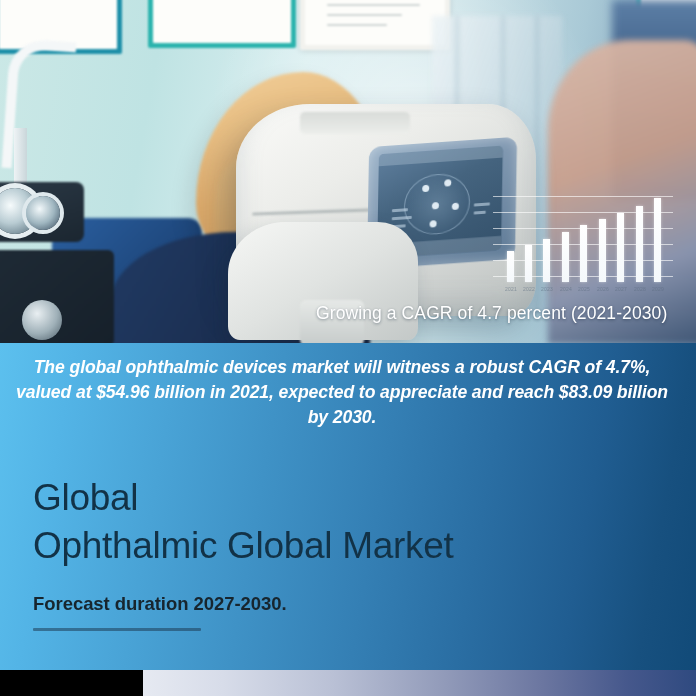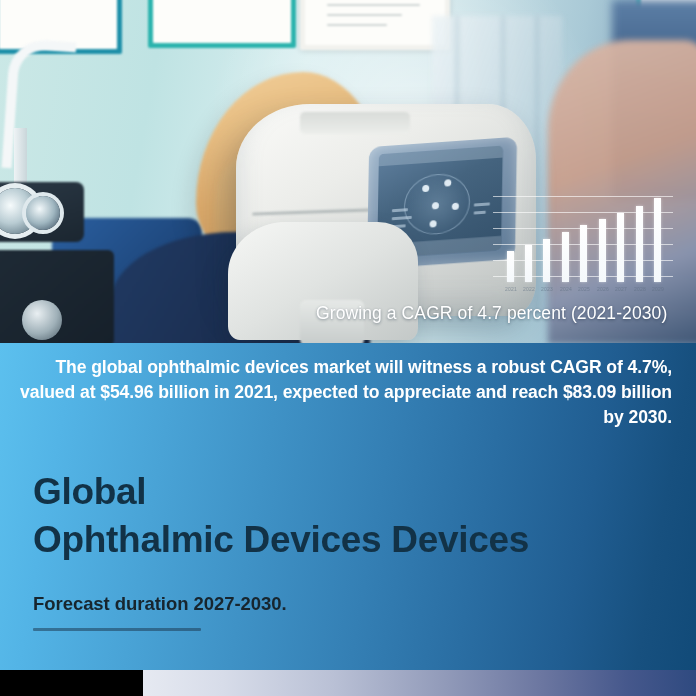--- a/index.html
+++ b/index.html
@@ -216,28 +216,29 @@
       #3f92c6 38%,
       #347fb4 54%,
       #2a6ea3 68%,
       #205d91 82%,
       #17507f 92%,
       #114a78 100%);
   }
 
   .desc{
     position:absolute;right:24px;top:12px;width:660px;
-    text-align:right;color:#ffffff;
+    text-align:center;color:#ffffff;
     font-size:17.6px;font-weight:700;line-height:25px;
     letter-spacing:-.1px;
+    font-style:italic;
   }
 
   .title{
-    position:absolute;left:33px;top:125px;
-    color:#123247;font-weight:700;line-height:48px;
+    position:absolute;left:33px;top:131px;
+    color:#123247;font-weight:400;line-height:48px;
     letter-spacing:-.3px;
   }
   .title .l1{display:block;font-size:37px;}
   .title .l2{display:block;font-size:37px;}
 
   .forecast{
     position:absolute;left:33px;top:250px;
     color:#17252e;font-size:18.5px;font-weight:700;letter-spacing:-.05px;
   }
   .divider{
@@ -362,21 +363,21 @@
     </div>
 
     <div class="cagr">Growing a CAGR of  4.7  percent (2021-2030)</div>
   </div>
 
   <div class="panel">
     <div class="desc">The global ophthalmic devices market will witness a robust CAGR of 4.7%, valued at $54.96 billion in 2021, expected to appreciate and reach $83.09 billion by 2030.</div>
 
     <div class="title">
       <span class="l1">Global</span>
-      <span class="l2">Ophthalmic Devices Devices</span>
+      <span class="l2">Ophthalmic Global Market</span>
     </div>
 
     <div class="forecast">Forecast duration 2027-2030.</div>
     <div class="divider"></div>
   </div>
 
   <div class="footer"></div>
   <div class="footer-black"></div>
 
 </div>

